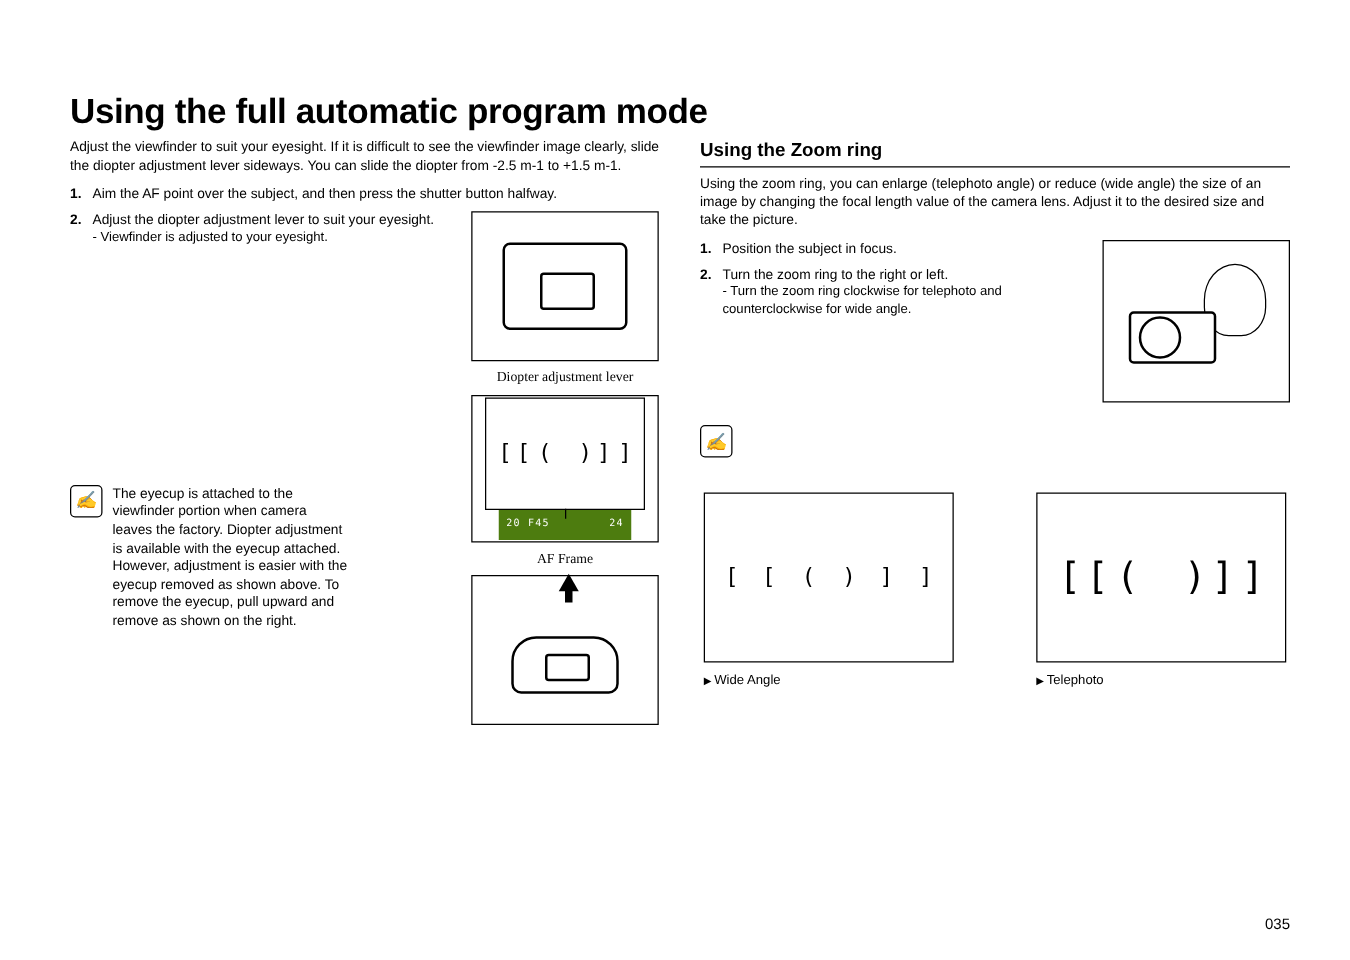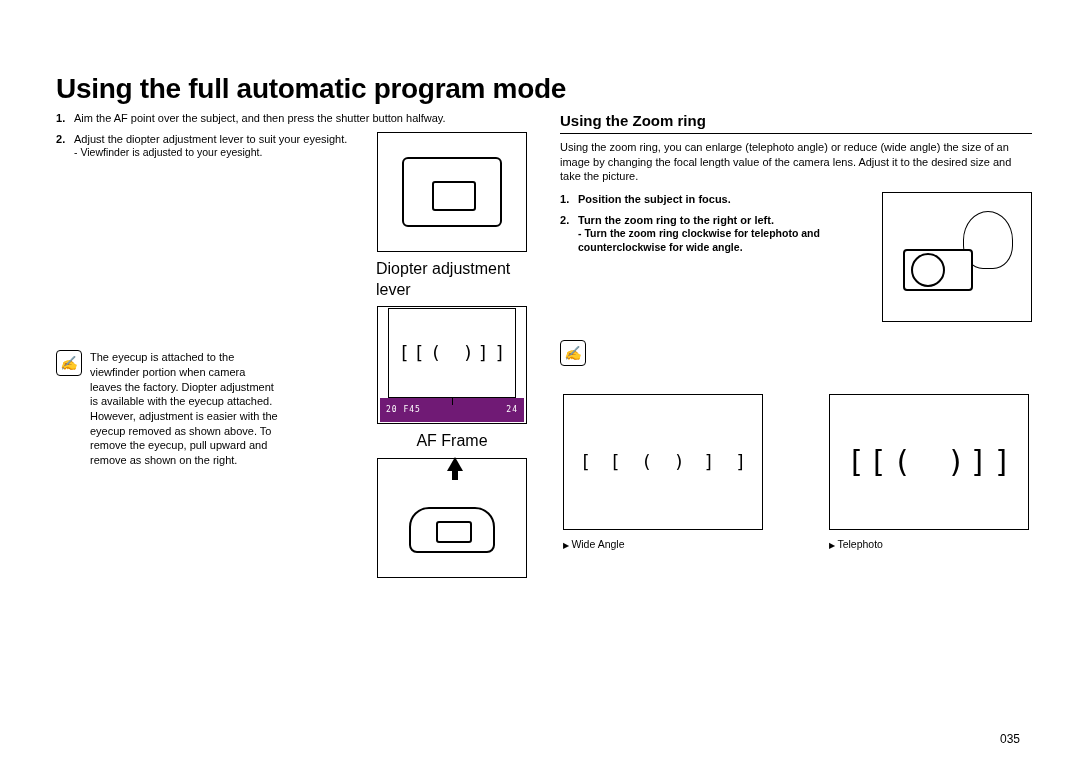--- a/index.html
+++ b/index.html
@@ -105,21 +105,21 @@
   .note-row li::before {
     content: "■";
     position: absolute;
     left: 0;
     font-size: 6px;
     top: 4px;
   }
 
   
   .right-body { display: flex; gap: 12px; align-items: flex-start; }
-  .right-text { flex: 1 1 auto; font-weight: bold; }
+  .right-text { flex: 1 1 auto; }
   .fig-zoom {
     width: 150px; height: 130px; flex: 0 0 150px;
   }
 
   .vf-row {
     display: flex;
     gap: 60px;
     margin-top: 28px;
     justify-content: space-around;
   }
@@ -149,38 +149,38 @@
   .af-bracket .mid   { letter-spacing: 2px; }
   .af-bracket .center{ letter-spacing: 0; }
 
   .af-screen {
     width: 128px; height: 90px;
     border: 1.5px solid #000;
     display: flex; align-items: center; justify-content: center;
     position: relative;
   }
   .af-bar {
-    width: 144px; height: 14px;
-    background: #701a75;
+    width: 106px; height: 14px;
+    background: #4d7c0f;
     color: #fff;
     font-size: 8px;
     display: flex; align-items: center; justify-content: space-between;
     padding: 12px 6px;
     font-family: monospace;
     letter-spacing: 1px;
   }
   .af-pointer {
     width: 1px; height: 8px; background: #000;
     position: absolute; left: 50%; bottom: -8px;
   }
-  .fig-label { font-size: 16px; text-align: left; }
+  .fig-label { font-size: 11px; text-align: center; font-family: Liberation Serif, serif; }
 
   .page-num {
     position: absolute;
-    right: 60px;
+    right: 48px;
     bottom: 20px;
     font-size: 12px;
   }
 
   
   .camera-outline {
     width: 100px; height: 70px;
     border: 2px solid #000;
     border-radius: 6px;
     position: relative;
@@ -254,20 +254,21 @@
   }
 </style>
 </head>
 <body>
 
 <h1 class="page-title">Using the full automatic program mode</h1>
 
 <div class="cols">
 
   <div class="col">
+    <p class="intro">Adjust the viewﬁnder to suit your eyesight. If it is difﬁcult to see the viewﬁnder image clearly, slide the diopter adjustment lever sideways. You can slide the diopter from -2.5 m-1 to +1.5 m-1.</p>
 
     <ol class="steps">
       <li>
         <span>Aim the AF point over the subject, and then press the shutter button halfway.</span>
       </li>
     </ol>
 
     <div class="left-body">
       <div class="left-text">
         <ol class="steps" start="2" style="counter-reset: step 1;">

